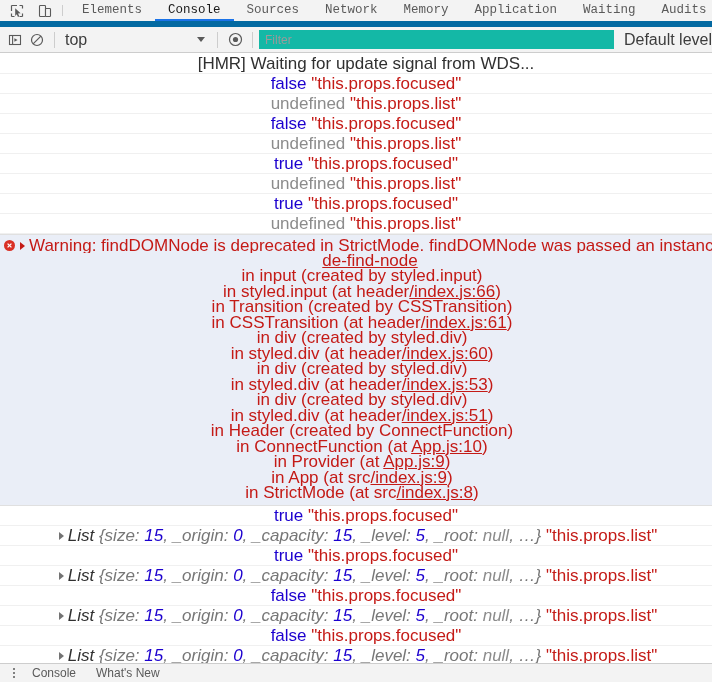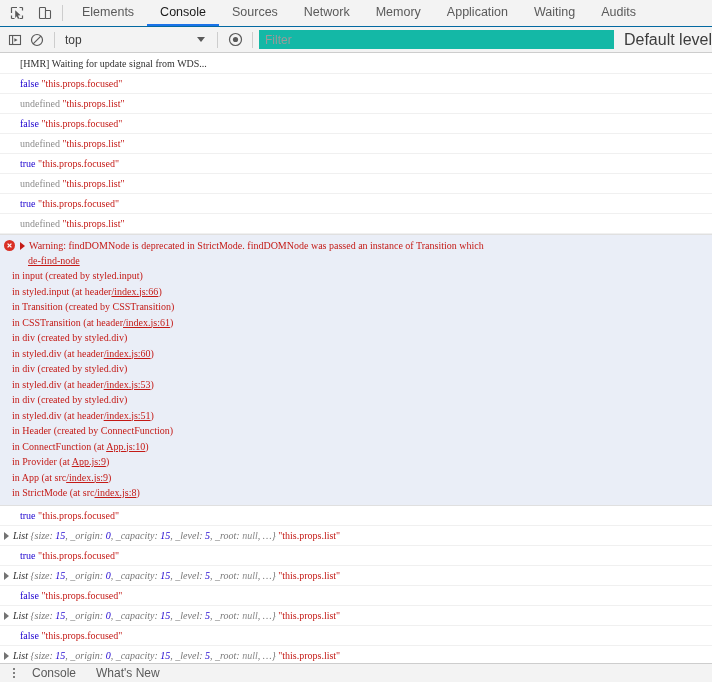--- a/index.html
+++ b/index.html
@@ -16,22 +16,23 @@
     color: #333;
     position: relative;
   }
 
   
   .tabbar {
     display: flex;
     align-items: stretch;
     height: 27px;
     background: #f3f3f3;
-    border-bottom: 1px solid #0369a1;
-    box-sizing: border-box;
+    border-bottom: 6px solid #0369a1;
+    box-sizing: border-box;
+    font-family: Liberation Mono, monospace;
   }
   .tb-icons {
     display: flex;
     align-items: center;
     padding: 0 4px 0 6px;
     gap: 6px;
   }
   .tb-icon {
     width: 22px;
     height: 22px;
@@ -96,21 +97,21 @@
   .ctx-select {
     display: flex;
     align-items: center;
     width: 150px;
     flex: none;
     cursor: pointer;
     padding-left: 4px;
     box-sizing: border-box;
   }
   .ctx-label {
-    font-size: 12px;
+    font-size: 16px;
     color: #3c3c3c;
     flex: 1;
   }
   .caret {
     width: 0;
     height: 0;
     border-left: 4px solid transparent;
     border-right: 4px solid transparent;
     border-top: 5px solid #5a5a5a;
     margin-right: 6px;
@@ -140,22 +141,23 @@
 
   
   .console-body {
     position: absolute;
     top: 54px;
     left: 0;
     right: 0;
     bottom: 19px;
     overflow: hidden;
     background: #ffffff;
-    font-family: Liberation Serif, serif;
-    font-size: 10px;
+    font-family: Liberation Sans, sans-serif;
+    font-size: 17px;
+    text-align: center;
   }
   .msg {
     min-height: 20px;
     box-sizing: border-box;
     border-bottom: 1px solid #f0f0f0;
     padding: 3px 0 2px 20px;
     line-height: 14px;
     white-space: nowrap;
     overflow: hidden;
     color: #303030;

